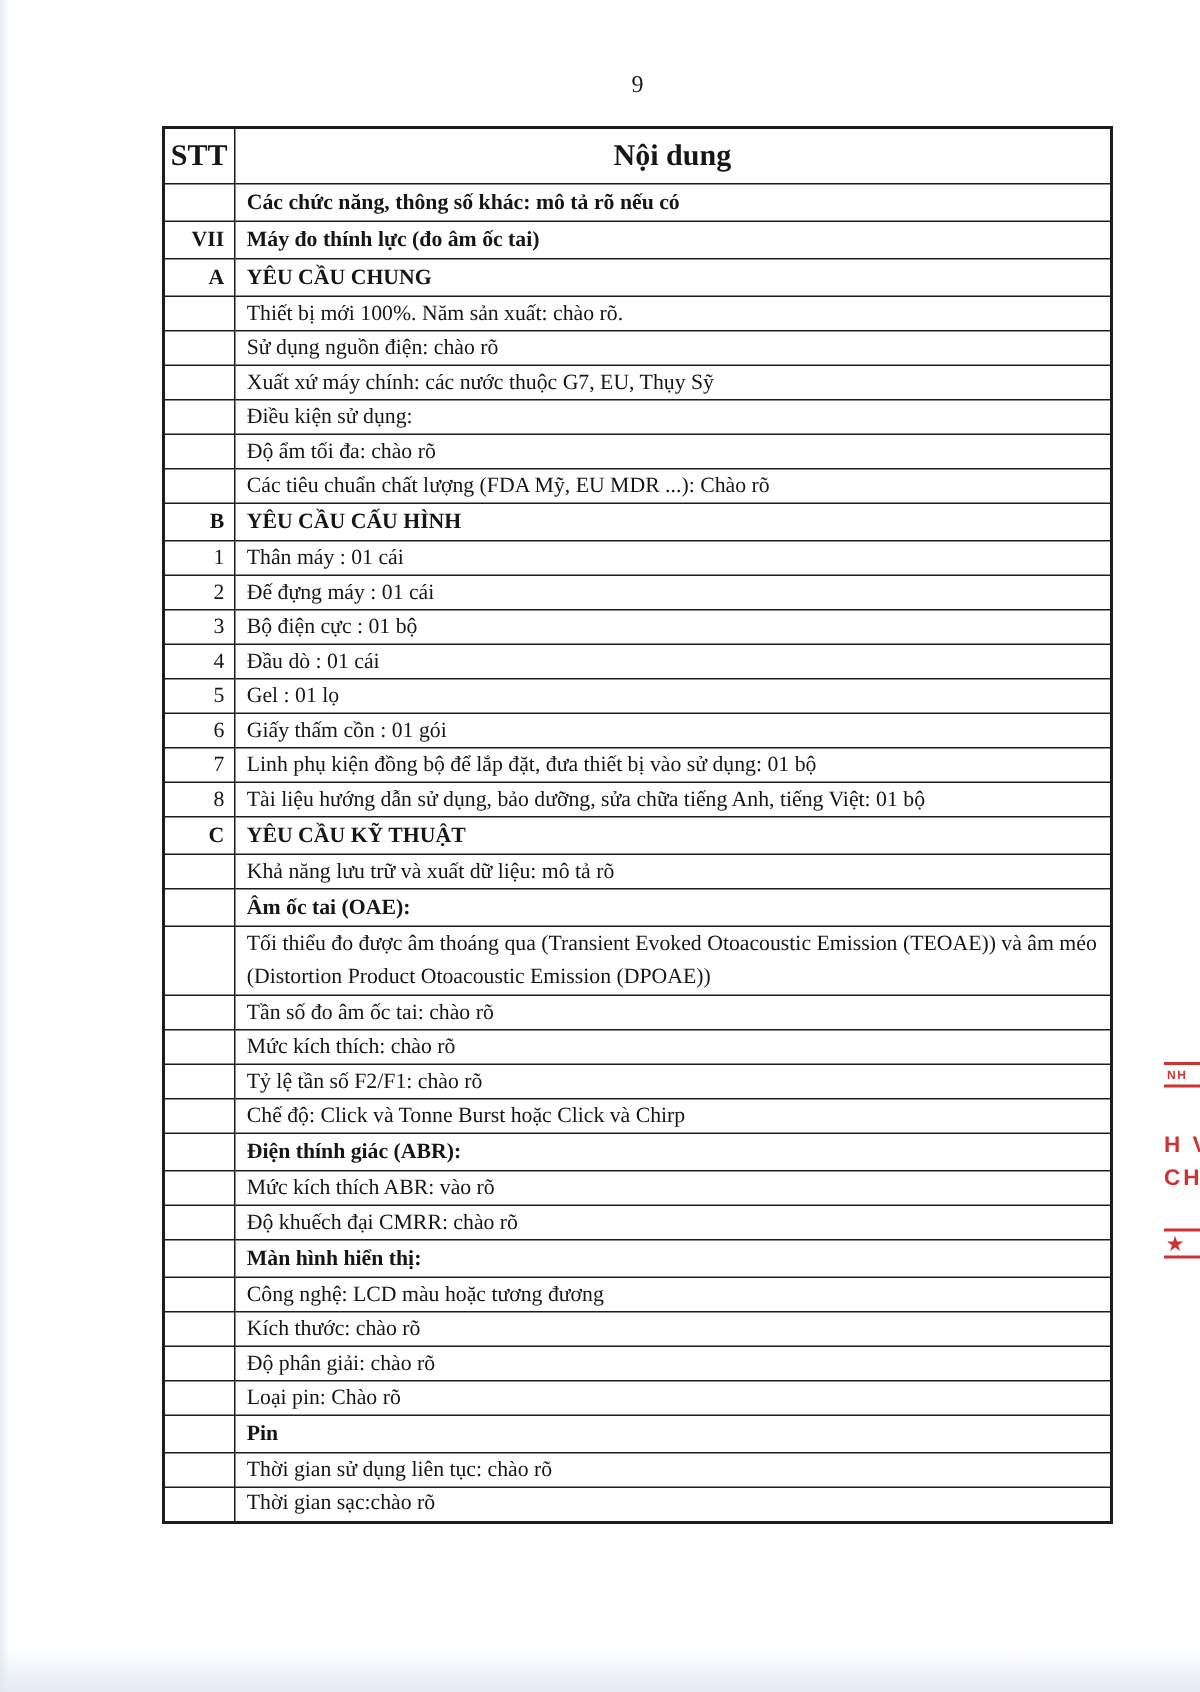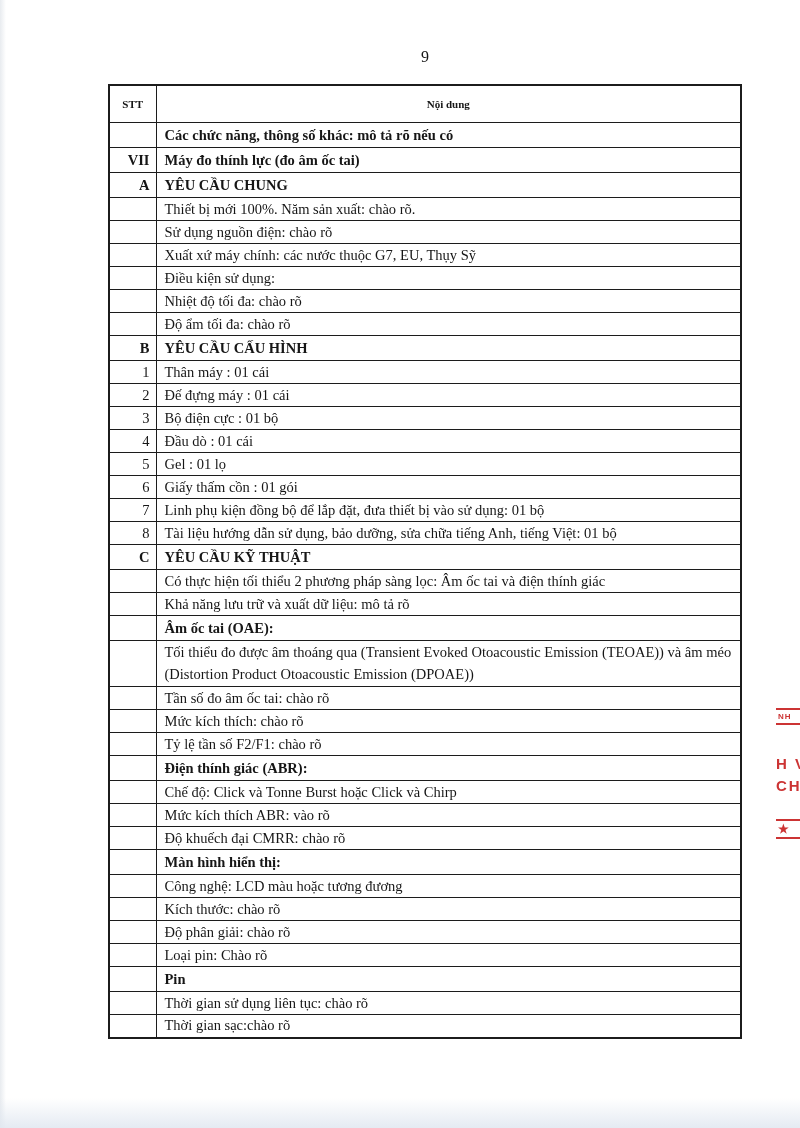--- a/index.html
+++ b/index.html
@@ -42,21 +42,21 @@
   }
   table.doc-table td, table.doc-table th {
     border: 1px solid #1c1c1c;
     padding: 1px 6px 1px 8px;
     vertical-align: middle;
     line-height: 1.3;
     overflow: hidden;
     white-space: nowrap;
   }
   table.doc-table { border: 2px solid #1c1c1c; }
-  table.doc-table th { font-size: 11px; height: 36px; text-align: center; padding: 0; }
+  table.doc-table th { font-size: 20px; height: 36px; text-align: center; padding: 0; }
   col.col-stt { width: 47px; }
   td.stt { text-align: right; padding: 0 2px; }
   tr.row { height: 23px; }
   tr.row.section { height: 25px; font-weight: bold; }
   tr.row.tall { height: 46px; }
   tr.row.tall td.content { white-space: normal; line-height: 1.45; margin-left: 48px; }
   
   .stamp-fragment {
     position: absolute;
     top: 706px; left: 776px; width: 60px; height: 165px;
@@ -117,25 +117,25 @@
         <tr class="row">
       <td class="stt"></td>
       <td class="content">Xuất xứ máy chính: các nước thuộc G7, EU, Thụy Sỹ</td>
     </tr>
         <tr class="row">
       <td class="stt"></td>
       <td class="content">Điều kiện sử dụng:</td>
     </tr>
         <tr class="row">
       <td class="stt"></td>
-      <td class="content">Nhiệt độ tối đa: chào rõ</td>
-    </tr>
-        <tr class="row">
-      <td class="stt"></td>
       <td class="content">Độ ẩm tối đa: chào rõ</td>
+    </tr>
+        <tr class="row">
+      <td class="stt"></td>
+      <td class="content">Các tiêu chuẩn chất lượng (FDA Mỹ, EU MDR ...): Chào rõ</td>
     </tr>
         <tr class="row section">
       <td class="stt">B</td>
       <td class="content">YÊU CẦU CẤU HÌNH</td>
     </tr>
         <tr class="row">
       <td class="stt">1</td>
       <td class="content">Thân máy : 01 cái</td>
     </tr>
         <tr class="row">
@@ -165,24 +165,20 @@
         <tr class="row">
       <td class="stt">8</td>
       <td class="content">Tài liệu hướng dẫn sử dụng, bảo dưỡng, sửa chữa tiếng Anh, tiếng Việt: 01 bộ</td>
     </tr>
         <tr class="row section">
       <td class="stt">C</td>
       <td class="content">YÊU CẦU KỸ THUẬT</td>
     </tr>
         <tr class="row">
       <td class="stt"></td>
-      <td class="content">Có thực hiện tối thiểu 2 phương pháp sàng lọc: Âm ốc tai và điện thính giác</td>
-    </tr>
-        <tr class="row">
-      <td class="stt"></td>
       <td class="content">Khả năng lưu trữ và xuất dữ liệu: mô tả rõ</td>
     </tr>
         <tr class="row section">
       <td class="stt"></td>
       <td class="content">Âm ốc tai (OAE):</td>
     </tr>
         <tr class="row tall">
       <td class="stt"></td>
       <td class="content">Tối thiểu đo được âm thoáng qua (Transient Evoked Otoacoustic Emission (TEOAE)) và âm méo (Distortion Product Otoacoustic Emission (DPOAE))</td>
     </tr>
@@ -191,27 +187,27 @@
       <td class="content">Tần số đo âm ốc tai: chào rõ</td>
     </tr>
         <tr class="row">
       <td class="stt"></td>
       <td class="content">Mức kích thích: chào rõ</td>
     </tr>
         <tr class="row">
       <td class="stt"></td>
       <td class="content">Tỷ lệ tần số F2/F1: chào rõ</td>
     </tr>
+        <tr class="row">
+      <td class="stt"></td>
+      <td class="content">Chế độ: Click và Tonne Burst hoặc Click và Chirp</td>
+    </tr>
         <tr class="row section">
       <td class="stt"></td>
       <td class="content">Điện thính giác (ABR):</td>
-    </tr>
-        <tr class="row">
-      <td class="stt"></td>
-      <td class="content">Chế độ: Click và Tonne Burst hoặc Click và Chirp</td>
     </tr>
         <tr class="row">
       <td class="stt"></td>
       <td class="content">Mức kích thích ABR: vào rõ</td>
     </tr>
         <tr class="row">
       <td class="stt"></td>
       <td class="content">Độ khuếch đại CMRR: chào rõ</td>
     </tr>
         <tr class="row section">

